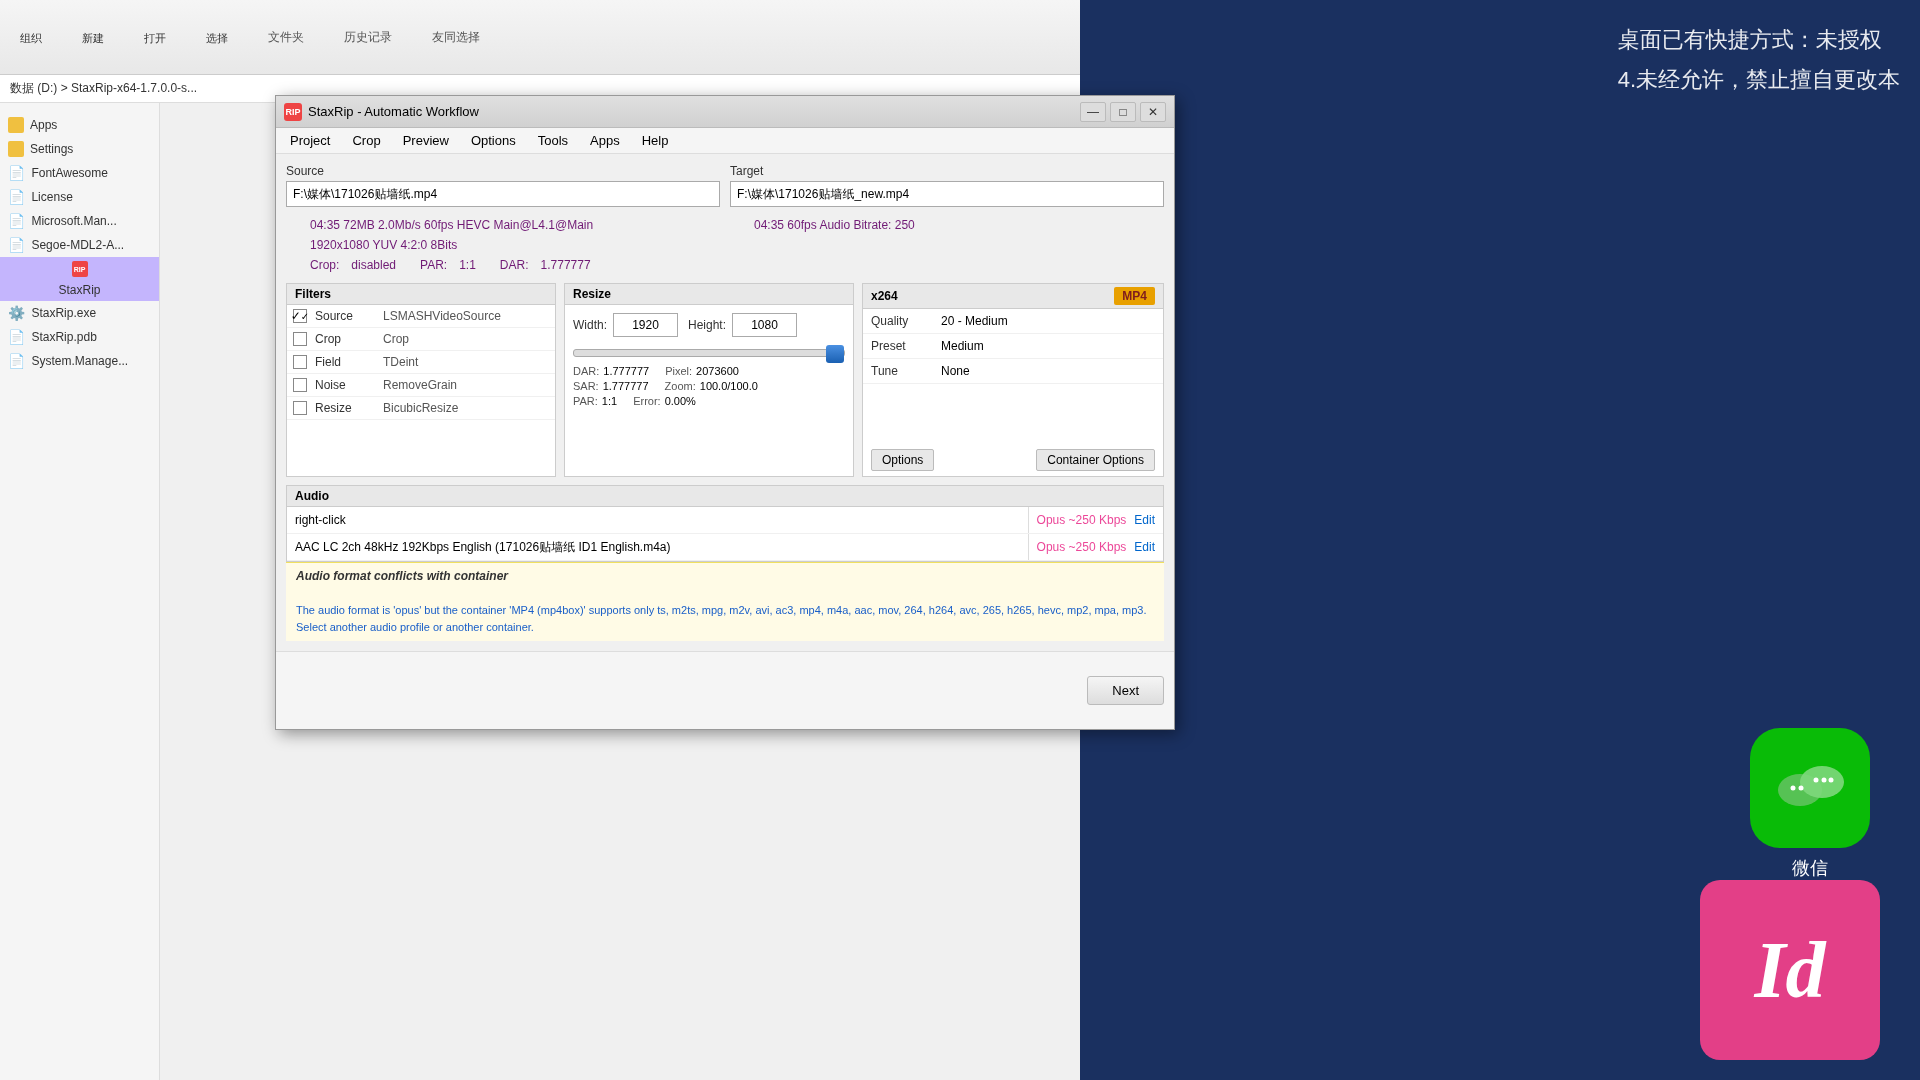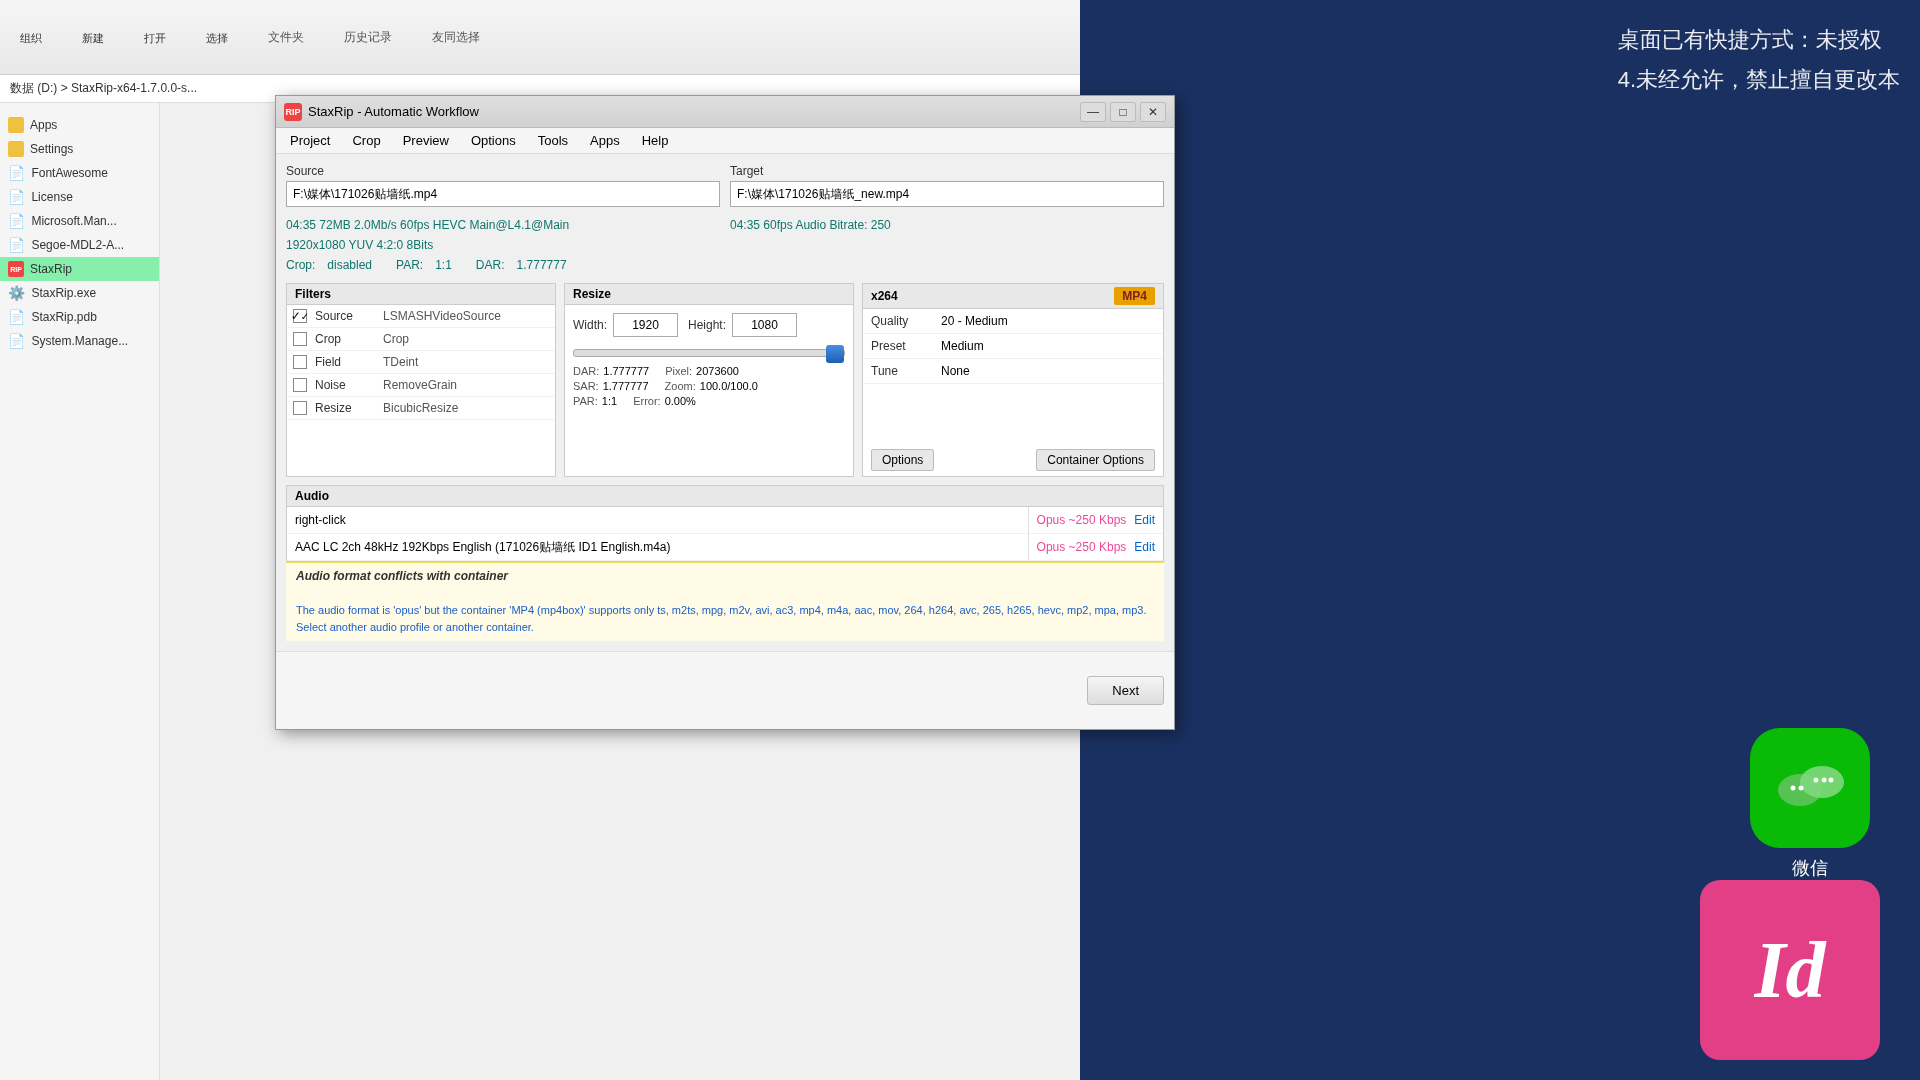--- a/index.html
+++ b/index.html
@@ -79,21 +79,21 @@
       gap: 6px;
       cursor: pointer;
       color: #333;
       font-size: 12px;
     }
     .sidebar-item .folder-icon {
       width: 16px; height: 16px;
       background: #f0c040;
       border-radius: 2px;
     }
-    .sidebar-item.selected { background: #86efac; }
+    .sidebar-item.selected { background: #c4b5fd; flex-direction: column; }
 
     
     .right-side {
       position: absolute;
       top: 0; right: 0;
       width: 840px;
       height: 1080px;
       background: #1a3060;
       overflow: hidden;
     }
@@ -246,25 +246,26 @@
       border: 1px solid #aaa;
       background: #fff;
       padding: 2px 6px;
       font-size: 12px;
       color: #000;
     }
 
     
     .info-row {
       font-size: 12px;
-      color: #0f766e;
+      color: #701a75;
       padding: 3px 0;
       display: flex;
       gap: 12px;
       flex-wrap: wrap;
+      margin-left: 24px;
     }
 
     
     .panels-row {
       display: flex;
       gap: 8px;
       margin-top: 8px;
     }
 
     

